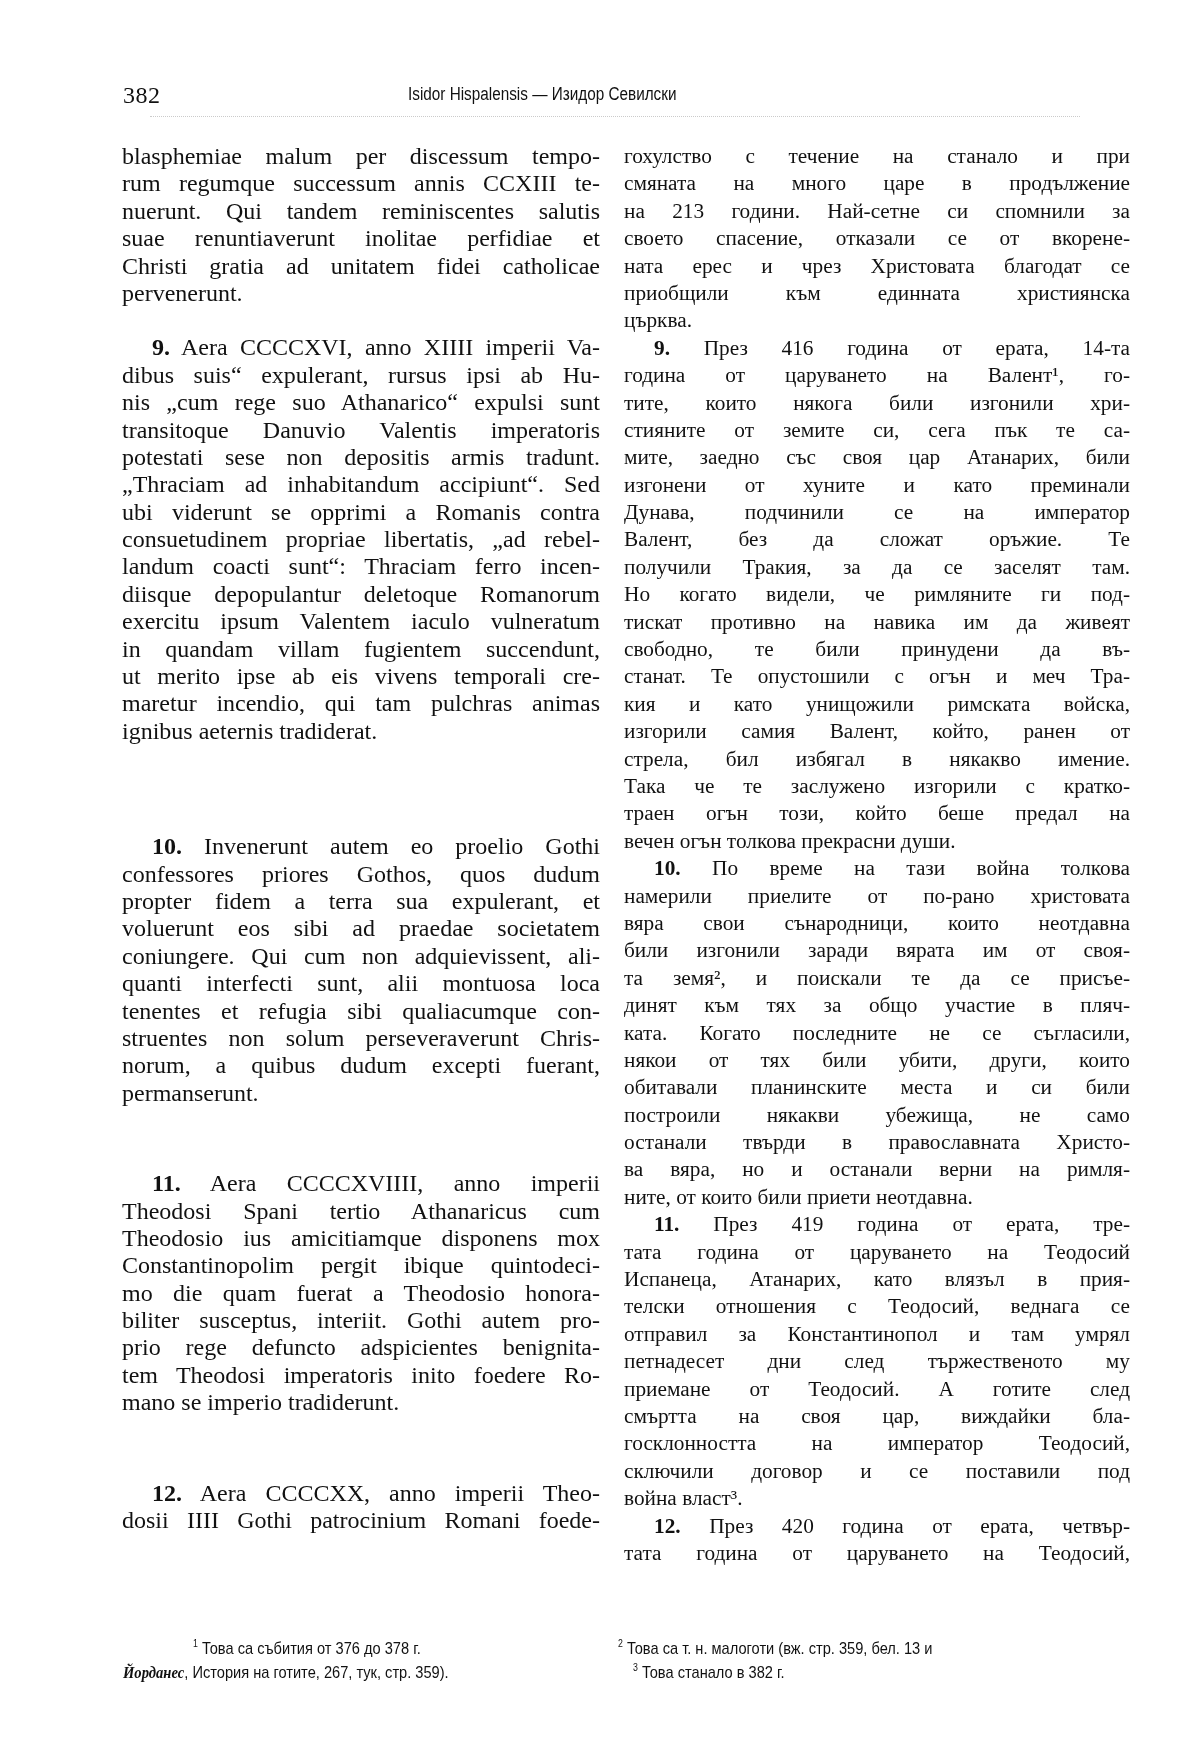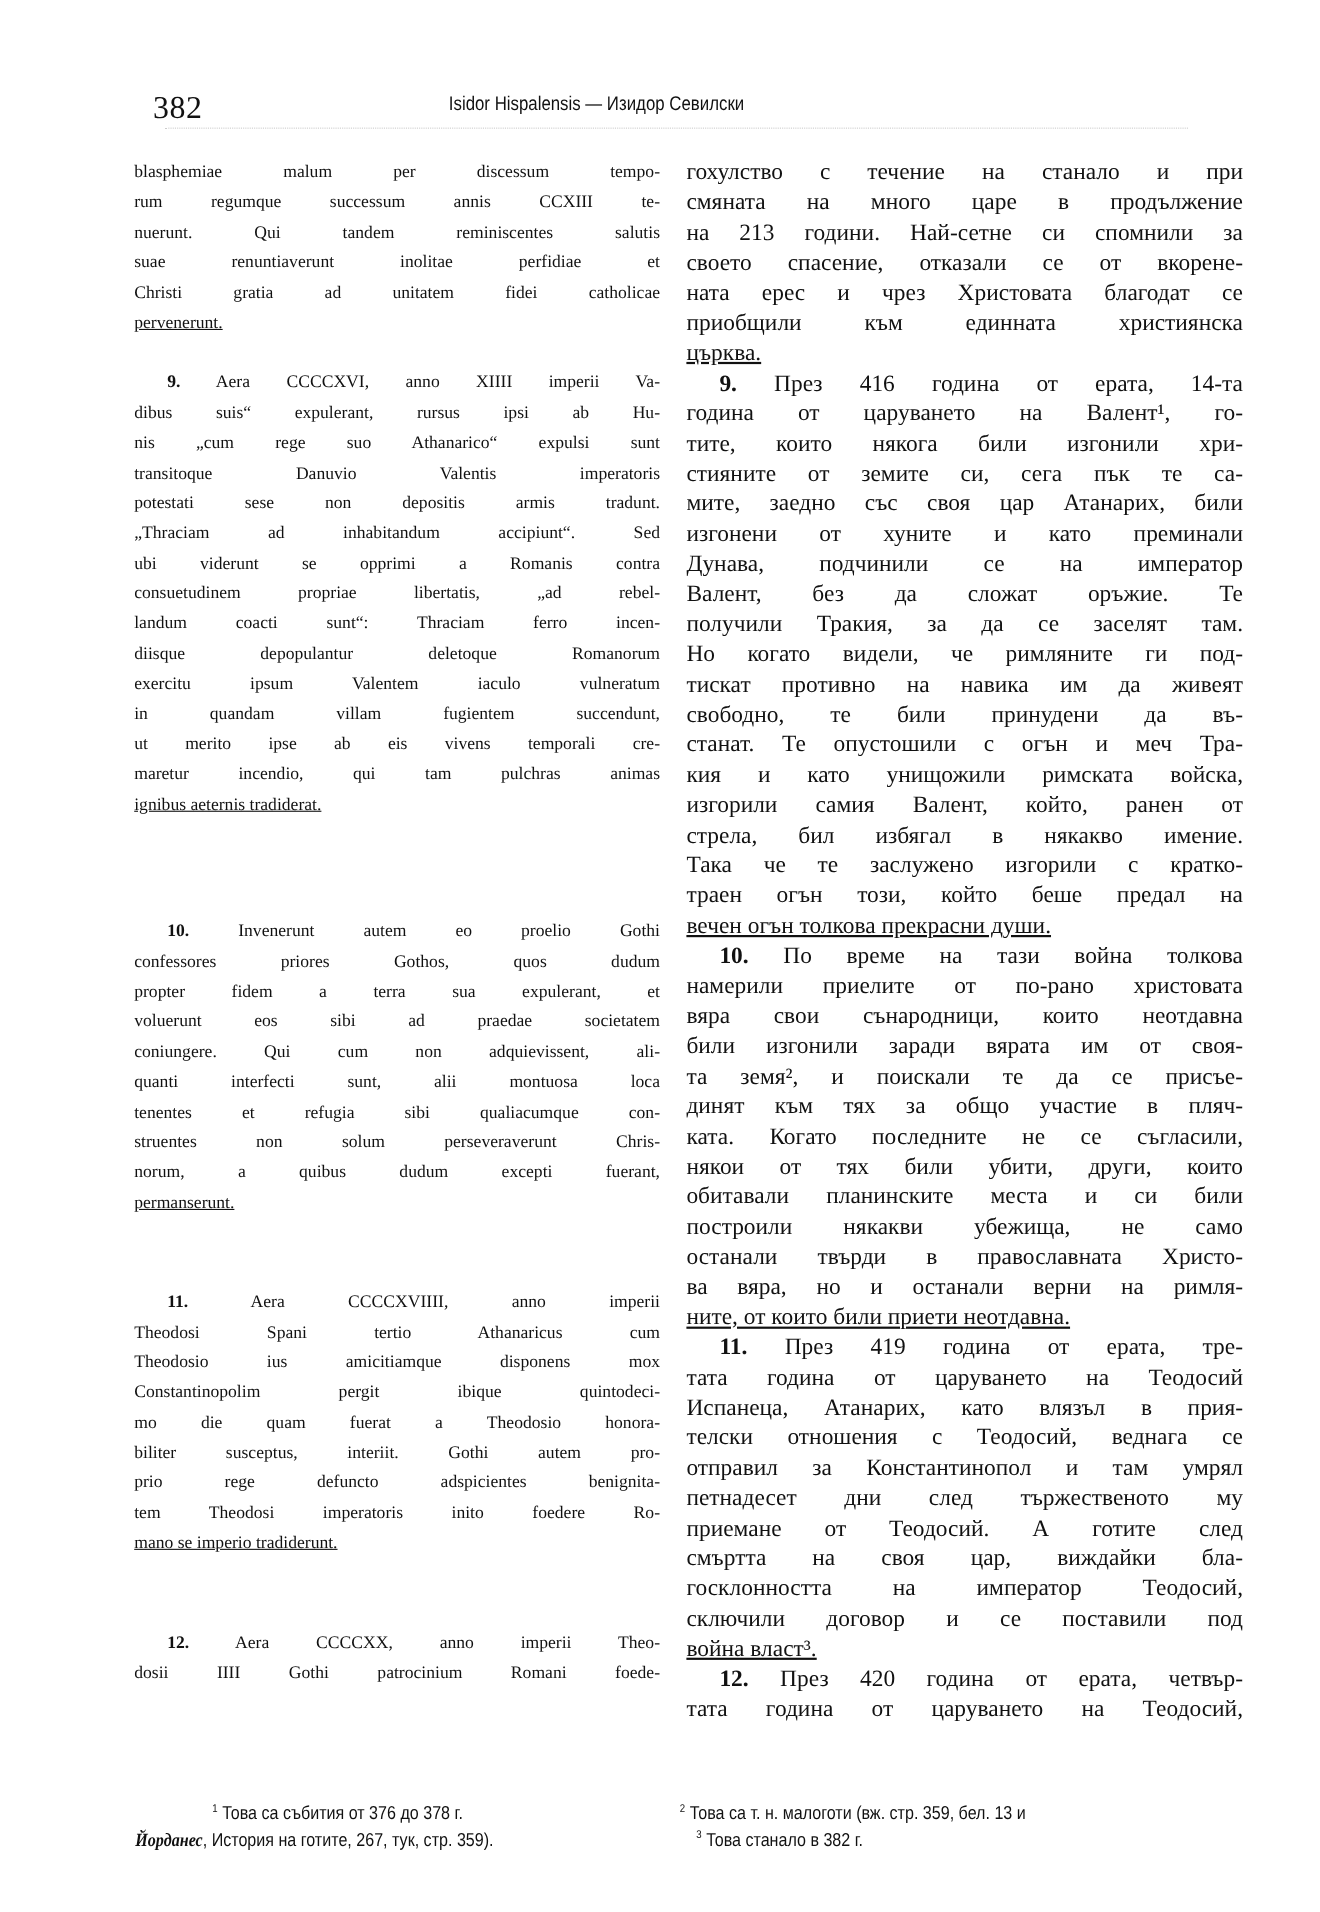--- a/index.html
+++ b/index.html
@@ -1,27 +1,27 @@
 <!DOCTYPE html>
 <html><head>
 <meta charset="utf-8">
 <style>
   html, body { margin: 0; padding: 0; background: #ffffff; }
   body { width: 1200px; height: 1738px; position: relative; overflow: hidden;
          font-family: "Liberation Serif", "DejaVu Serif", serif; color: #111; }
   .header { position: absolute; top: 82px; left: 123px; width: 960px; height: 30px; }
-  .page-num { position: absolute; left: 16px; top: 0; font-size: 29px; letter-spacing: 0.5px; }
+  .page-num { position: absolute; left: 0; top: 0; font-size: 24px; letter-spacing: 0.5px; }
   .running-title { position: absolute; left: 285px; top: 2px; font-size: 18px; font-family: "Liberation Sans", "DejaVu Sans", sans-serif; transform: scaleX(0.85); transform-origin: left top; }
   .header-rule { position: absolute; top: 116px; left: 150px; width: 930px; height: 0; border-top: 1px dotted #999; opacity: .5; }
 
-  .col { position: absolute; top: 143px; font-size: 16px; line-height: 27.4px; }
+  .col { position: absolute; top: 143px; font-size: 24px; line-height: 27.4px; }
   .col-left { left: 122px; width: 478px; }
   .col-right { left: 624px; width: 506px; font-size: 21.3px; line-height: 27.4px; }
   .line { display: block; white-space: nowrap; text-align: justify; text-align-last: justify; height: 27.4px; }
-  .line.last { text-align-last: left; text-decoration: underline; }
+  .line.last { text-align-last: left; }
   .line.indent { padding-left: 30px; font-family: Liberation Serif, serif; }
   .gap-s { height: 27px; }
   .gap-m { height: 63px; }
   .gap-l { height: 88px; }
   .num { font-weight: bold; }
   .col-right .num { font-weight: bold; }
   sup { font-size: 0.6em; line-height: 0; vertical-align: super; }
 
   .footnotes { position: absolute; top: 1637px; left: 123px; width: 1010px; font-size: 17px; line-height: 24px;
                font-family: "Liberation Sans", "DejaVu Sans", sans-serif; }

